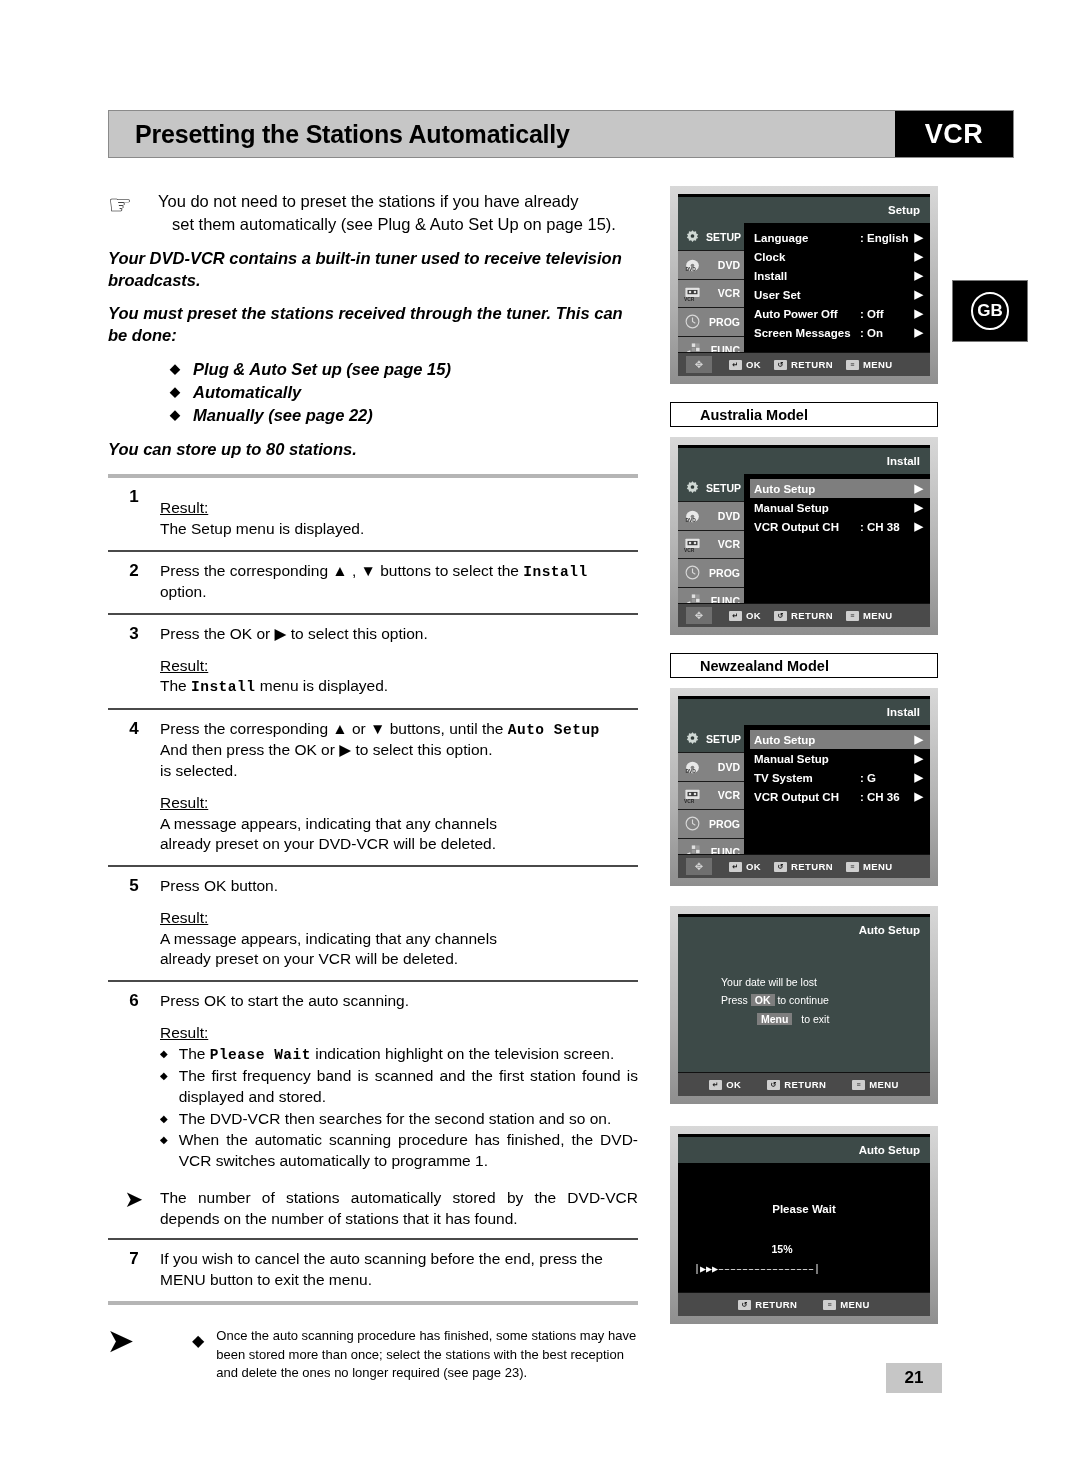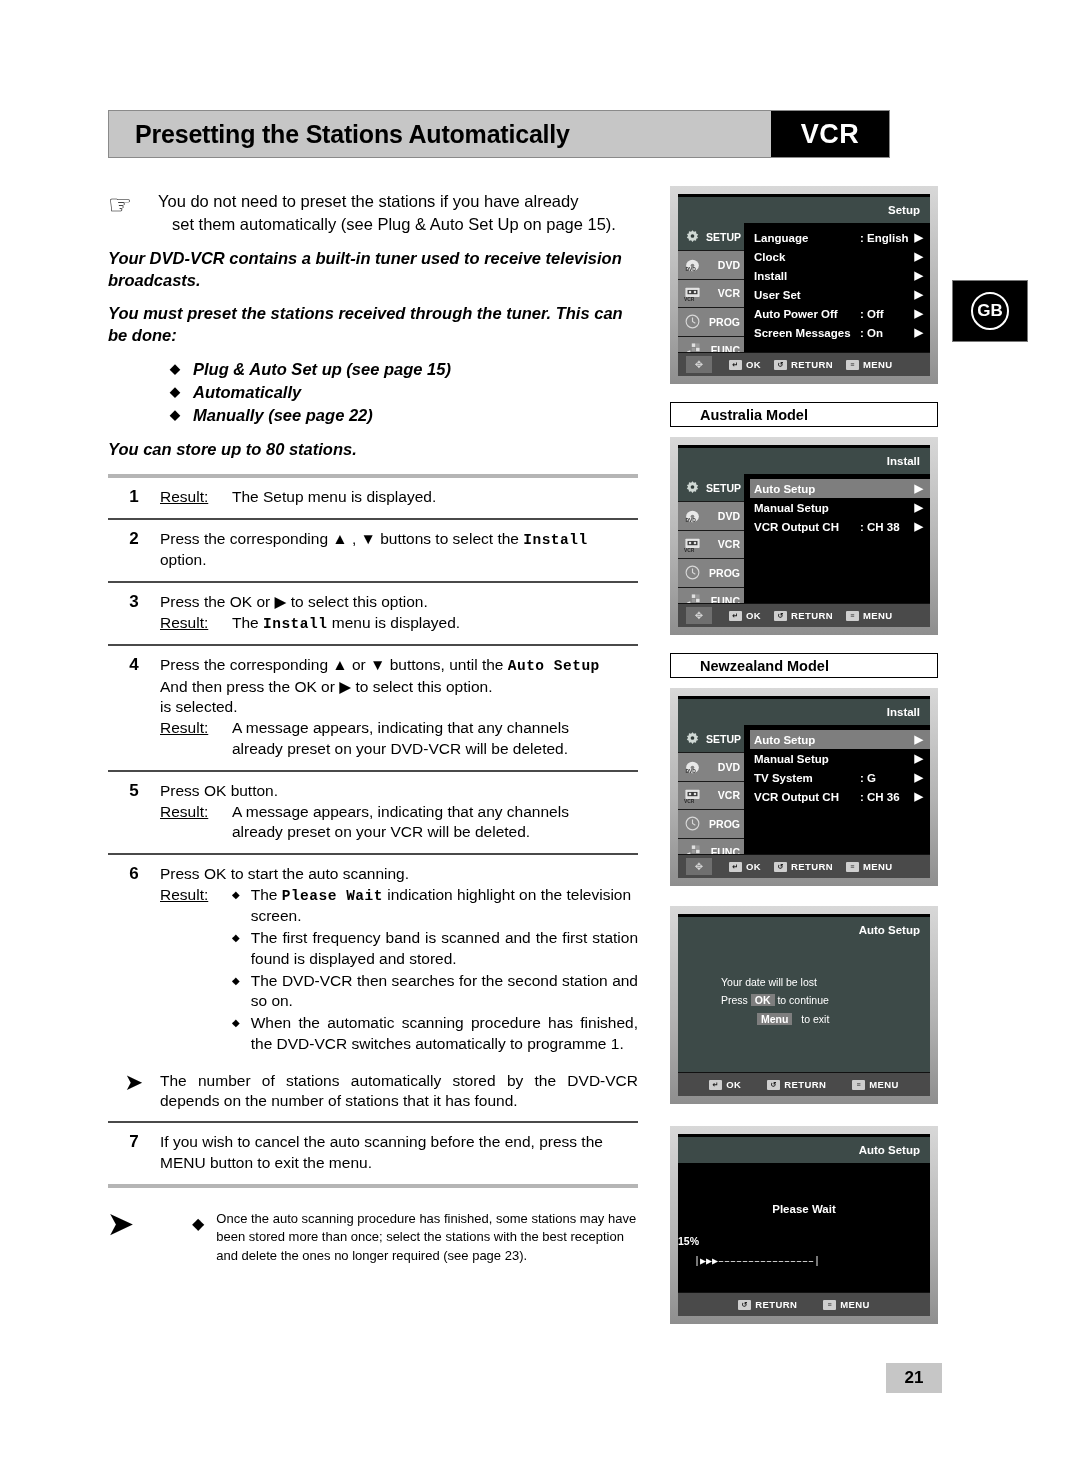--- a/index.html
+++ b/index.html
@@ -7,21 +7,21 @@
     width: 1080px; height: 1482px;
     background: #ffffff;
     font-family: "Liberation Sans", sans-serif;
     position: relative;
     overflow: hidden;
   }
 
   
   #header {
     position: absolute; left: 108px; top: 110px;
-    width: 782px; height: 48px;
+    width: 906px; height: 48px;
     display: flex; align-items: stretch;
     border: 1px solid #8a8a8a;
   }
   #header-title-bar {
     flex: 1; background: #c6c6c6;
     display: flex; align-items: center;
     padding-left: 26px;
   }
   #header-title-bar .t {
     font-size: 25px; font-weight: bold; color: #000;
@@ -85,21 +85,21 @@
   .step { display: flex; padding: 9px 0 10px 0; }
   .step-num {
     width: 52px; flex-shrink: 0; text-align: center;
     font-size: 17px; font-weight: bold; color: #000;
   }
   .step-body { flex: 1; font-size: 15.5px; line-height: 1.34; color: #000; }
   .mono {
     font-family: "Liberation Mono", monospace;
     font-weight: bold; font-size: 14.5px; letter-spacing: 0.5px;
   }
-  .res-line { display: flex; margin-top: 0; }
+  .res-line { display: flex; margin-top: 11px; flex-direction: column; }
   .res-lbl {
     text-decoration: underline; width: 72px; flex-shrink: 0;
   }
   .res-val { flex: 1; }
   .sub-bullets { list-style: none; }
   .sub-bullets li { display: flex; gap: 11px; margin-bottom: 1px; }
   .sub-bullets li .d { font-size: 10px; line-height: 2.0; }
   .sub-bullets li .txt { flex: 1; }
   .just { text-align: justify; }
 
@@ -195,21 +195,21 @@
     color: #fff; font-size: 10.5px; line-height: 1.75;
   }
   .osd-dialog-body.blk { background: #000; padding: 0; }
   .key-chip {
     background: #7e7e7e; padding: 0 4px; color: #fff; font-weight: bold;
   }
   .wait-wrap { padding-top: 36px; text-align: center; }
   .wait-title { color: #fff; font-size: 11.5px; font-weight: bold; }
   .wait-pct {
     color: #fff; font-size: 10.5px; font-weight: bold;
-    text-align: left; padding-right: 44px; margin-top: 13px;
+    text-align: center; padding-right: 44px; margin-top: 21px;
   }
   .wait-bar {
     color: #fff; font-size: 10px; letter-spacing: 0px;
     margin-top: 2px; padding-left: 16px; text-align: left;
     font-family: "Liberation Mono", monospace; white-space: nowrap;
   }
 
   
   #page-num {
     position: absolute; left: 886px; top: 1363px;

